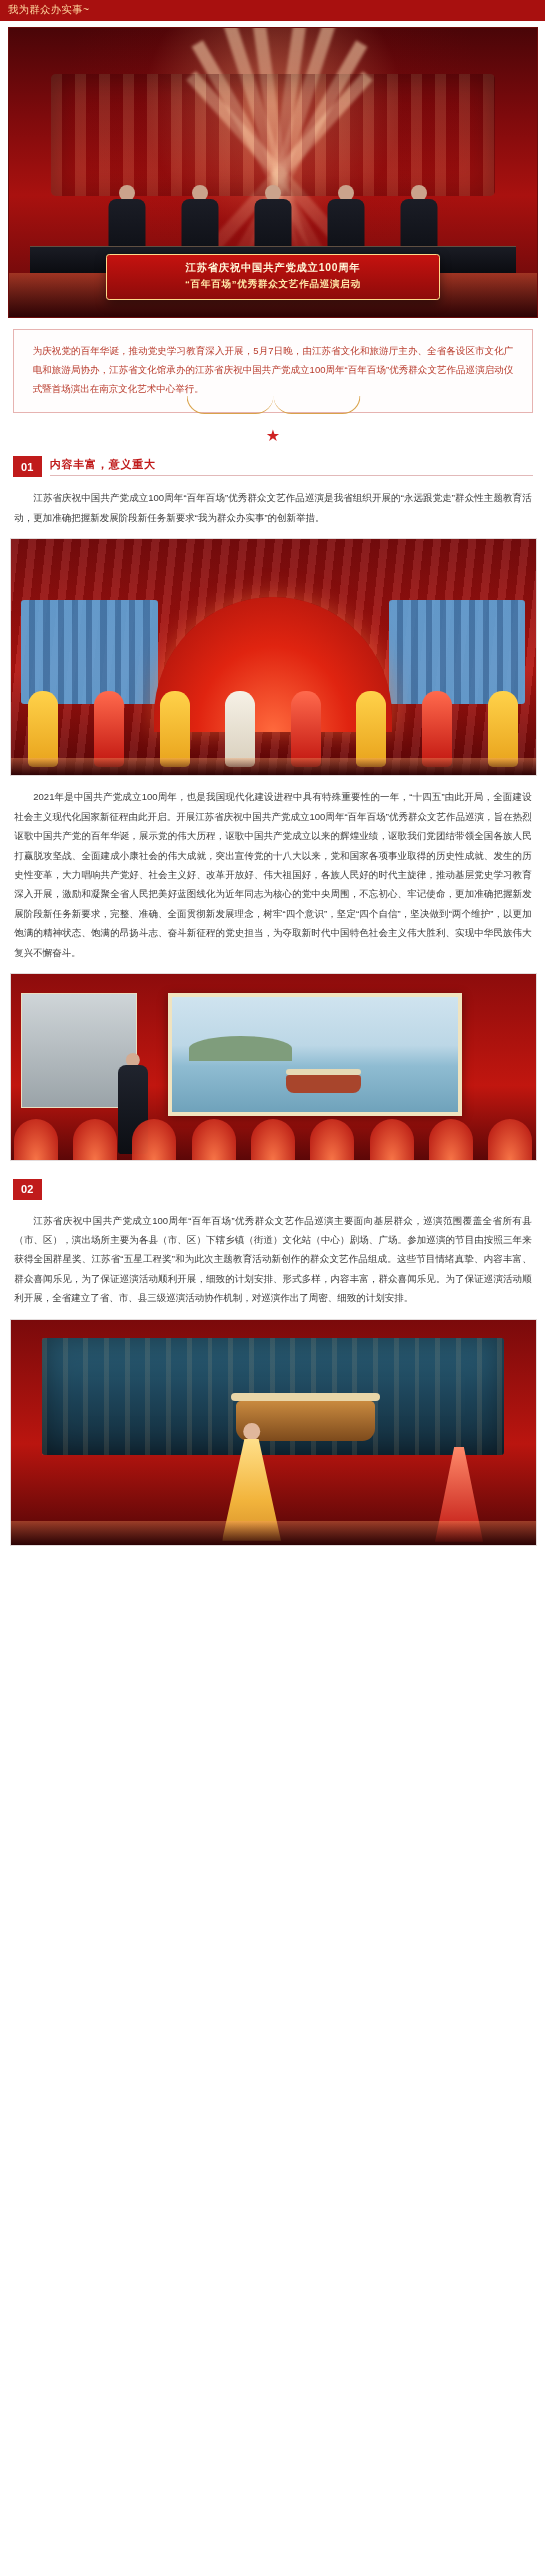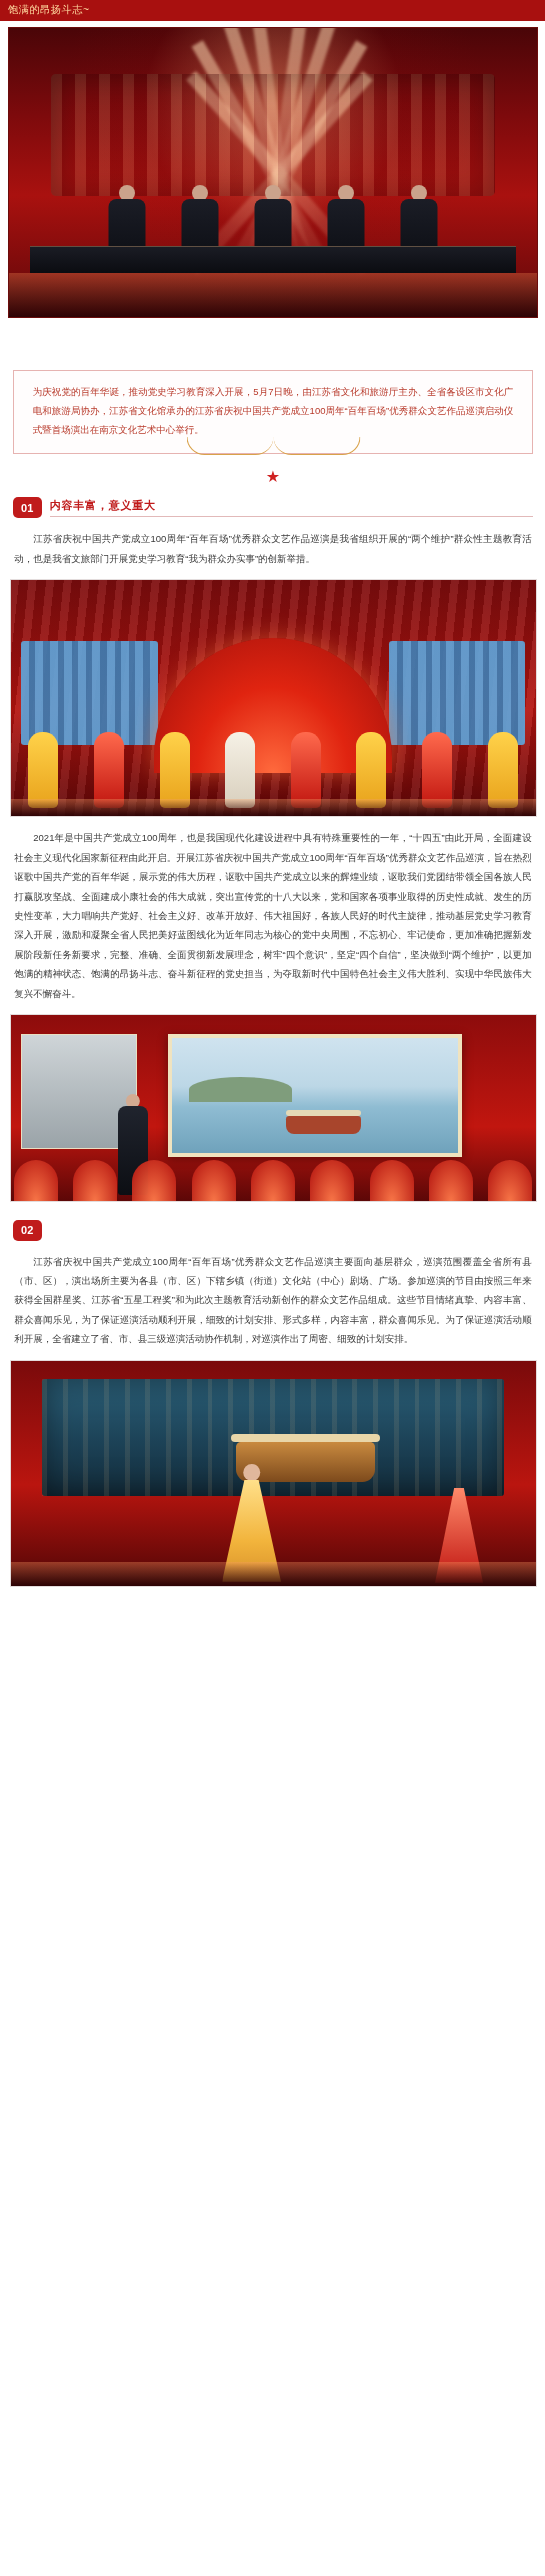--- a/index.html
+++ b/index.html
@@ -100,21 +100,21 @@
   }
   .hero .plate .l1 { color:#fff6d8; font-size:10.3px; font-weight:bold; letter-spacing:0.8px; }
   .hero .plate .l2 { color:#ffe9a8; font-size:9.5px; font-weight:bold; margin-top:2.4px; letter-spacing:0.8px; }
   
   .hero .floor {
     position:absolute; left:0; right:0; bottom:0; height: 44px;
     background: linear-gradient(180deg, rgba(255,150,90,.30), rgba(40,2,4,.9));
   }
 
   
-  .lead-wrap { padding: 11px 12.7px 0; margin-top: 41px; }
+  .lead-wrap { padding: 11px 12.7px 0; }
   .lead {
     position:relative;
     border: 0.8px solid #e6b3b1;
     background: #fffdfd;
     padding: 11px 19px 14.3px;
     font-size: 9.5px;
     line-height: 2.0;
     color: #c0392b;
     text-align: justify;
   }
@@ -139,21 +139,21 @@
   
   .sec-head {
     display:flex; align-items:center; gap:8px;
     margin: 8px 12.7px 0;
   }
   .sec-head .num {
     width: 29px; height: 20.7px; flex:0 0 29px;
     background:#c01b1b; color:#fff;
     font-size: 11px; font-weight:bold;
     display:flex; align-items:center; justify-content:center;
-    border-radius: 5px;
+    border-radius: 0;
   }
   .sec-head .title {
     font-size: 11px; font-weight:bold; color:#c01b1b;
     letter-spacing:0.8px;
     flex:1 1 auto;
     border-bottom: 0.8px solid #e2b9b9;
     padding-bottom: 3.2px;
   }
 
   
@@ -258,21 +258,21 @@
   .p4 .floor { position:absolute; left:0; right:0; bottom:0; height: 24px; background: linear-gradient(180deg, rgba(255,160,100,.35), rgba(40,2,4,.9)); }
 
   .bottom-pad { height: 11px; }
 </style>
 </head>
 <body>
 
 <div class="page">
 
   <div class="follow-bar">
-    <span>饱满的昂扬斗志~</span>
+    <span>我为群众办实事~</span>
   </div>
 
   <div class="hero-wrap">
     <div class="hero">
       <div class="bg"></div>
       <div class="beams">
         <i></i>
           <i></i>
           <i></i>
           <i></i>
@@ -299,20 +299,24 @@
             <div class="head"></div>
             <div class="body"></div>
           </div>
         <div class="person">
             <div class="head"></div>
             <div class="body"></div>
           </div>
       </div>
       <div class="desk"></div>
       <div class="floor"></div>
+      <div class="plate">
+        <div class="l1">江苏省庆祝中国共产党成立100周年</div>
+        <div class="l2">“百年百场”优秀群众文艺作品巡演启动</div>
+      </div>
     </div>
   </div>
 
   <div class="lead-wrap">
     <div class="lead">
       <div class="txt">为庆祝党的百年华诞，推动党史学习教育深入开展，5月7日晚，由江苏省文化和旅游厅主办、全省各设区市文化广电和旅游局协办，江苏省文化馆承办的江苏省庆祝中国共产党成立100周年“百年百场”优秀群众文艺作品巡演启动仪式暨首场演出在南京文化艺术中心举行。</div>
       <div class="wheat">
           <span></span>
           <span></span>
         </div>
@@ -321,21 +325,21 @@
 
   <div class="star-sep">
     <div class="star">★</div>
   </div>
 
   <div class="sec-head">
     <div class="num">01</div>
     <div class="title">内容丰富，意义重大</div>
   </div>
 
-  <p class="para">江苏省庆祝中国共产党成立100周年“百年百场”优秀群众文艺作品巡演是我省组织开展的“两个维护”群众性主题教育活动，也是我省文旅部门开展党史学习教育“我为群众办实事”的创新举措。</p>
+  <p class="para">江苏省庆祝中国共产党成立100周年“百年百场”优秀群众文艺作品巡演是我省组织开展的“永远跟党走”群众性主题教育活动，更加准确把握新发展阶段新任务新要求“我为群众办实事”的创新举措。</p>
 
   <div class="photo-wrap">
     <div class="photo p2">
       <div class="curtain"></div>
       <div class="choir"></div>
       <div class="choir2"></div>
       <div class="fan"></div>
       <div class="dancers">
         <div class="d y"></div>
         <div class="d r"></div>

